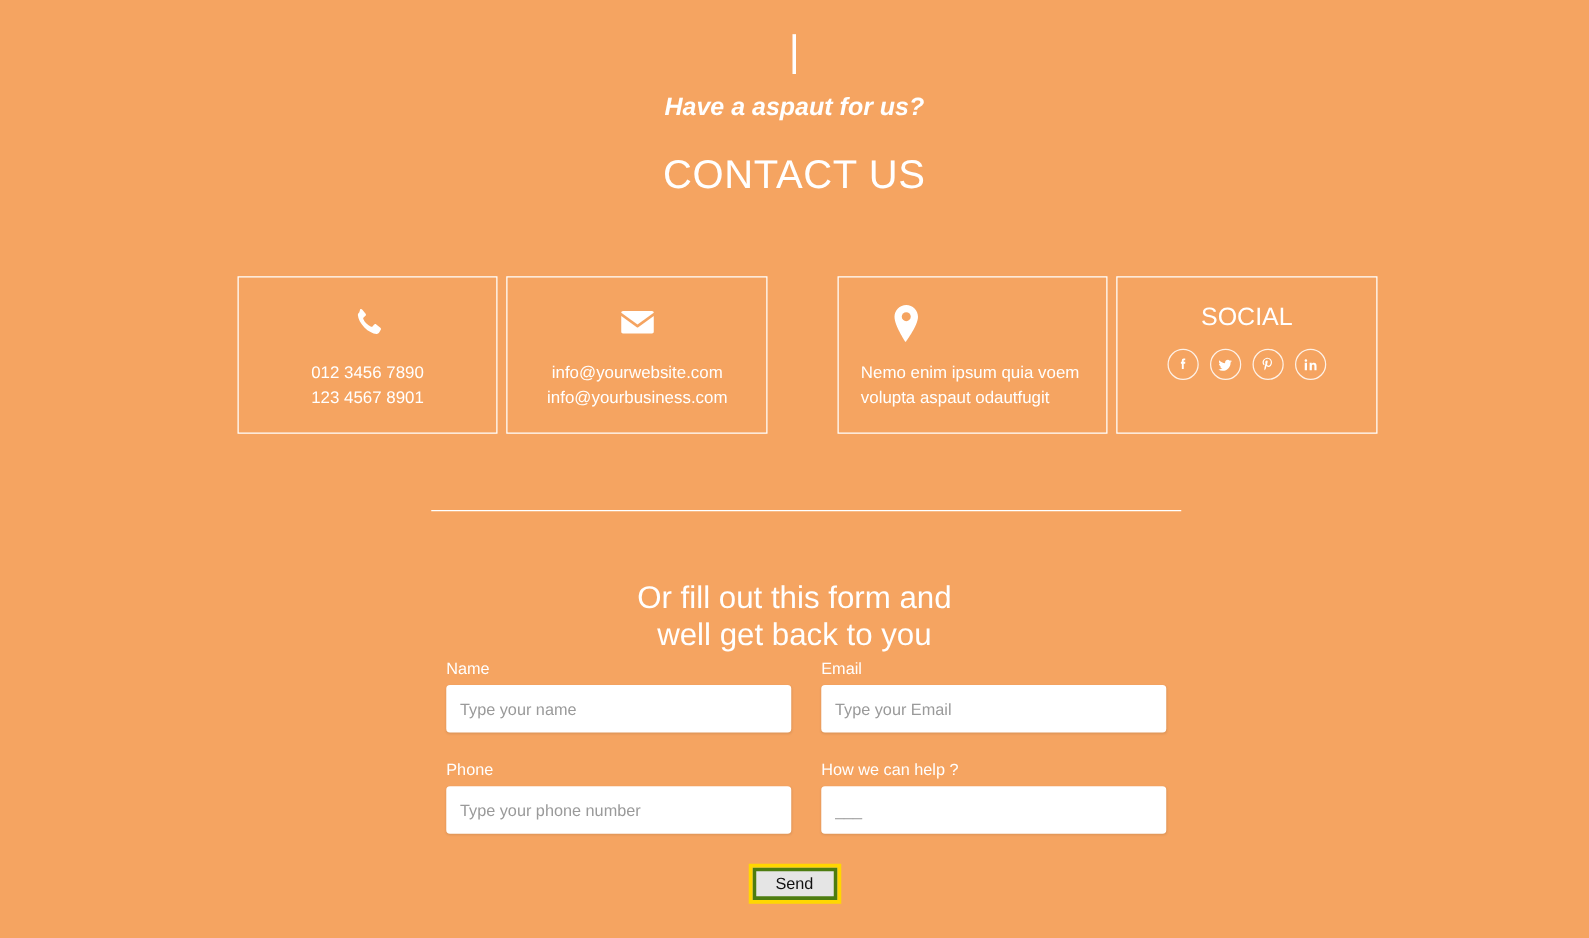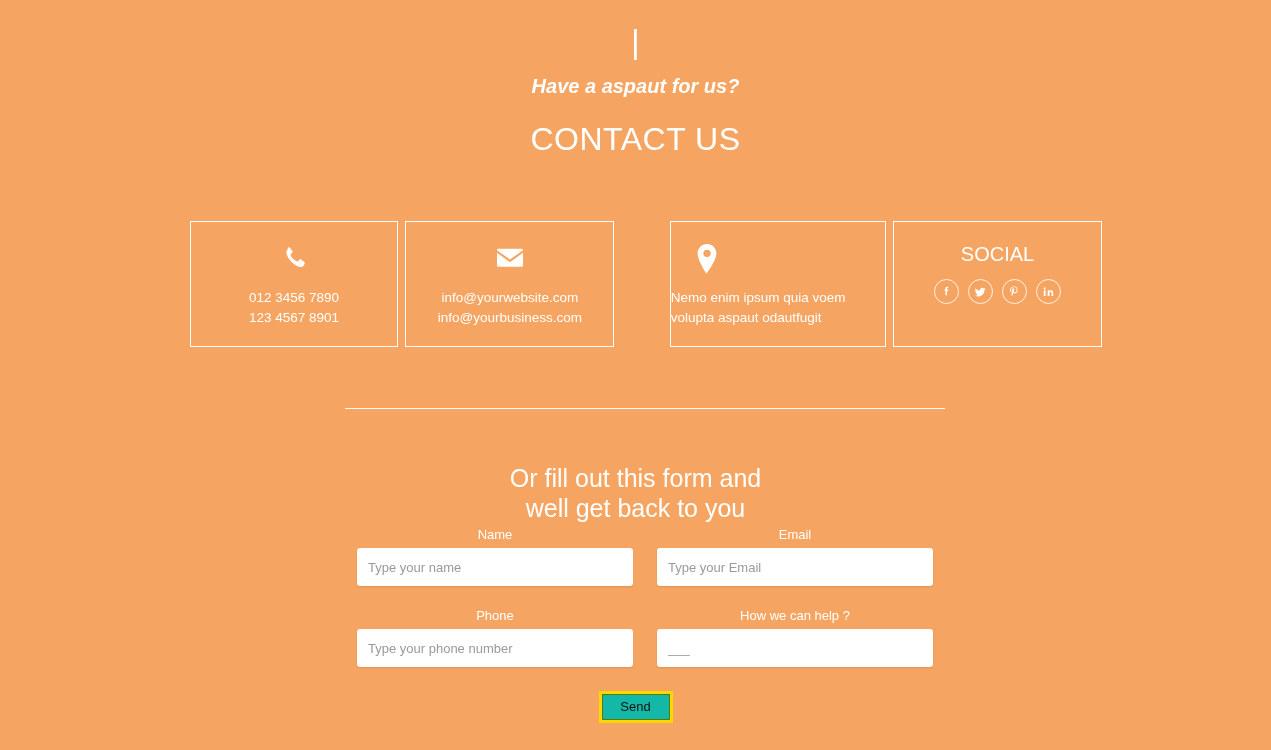--- a/index.html
+++ b/index.html
@@ -72,21 +72,21 @@
     border: 1px solid #ffffff;
     height: 126px;
     padding: 22px 16px 0 16px;
     display: flex;
     flex-direction: column;
     align-items: center;
   }
 
   .card-phone   { width: 208px; }
   .card-email   { width: 209px; }
-  .card-address { width: 216px; align-items: flex-start; padding-left: 0; margin-left: 48px; }
+  .card-address { width: 216px; align-items: flex-start; padding-left: 18px; margin-left: 48px; }
   .card-social  { width: 209px; padding-top: 20px; }
 
   .card-icon {
     display: block;
     height: 30px;
     margin-bottom: 14px;
     line-height: 0;
   }
   .card-address .card-icon { margin-left: 26px; }
 
@@ -167,21 +167,20 @@
   }
 
   .field { width: 276px; }
 
   .field-label {
     display: block;
     font-size: 13px;
     line-height: 17px;
     color: #ffffff;
     margin-bottom: 5px;
-    text-align: center;
   }
 
   .field-input {
     display: block;
     width: 276px;
     height: 38px;
     background: #ffffff;
     border: none;
     border-radius: 3px;
     padding: 0 11px;
@@ -197,22 +196,22 @@
   .send-wrap {
     position: absolute;
     top: 694px;
     left: 0;
     width: 100%;
     display: flex;
     justify-content: center;
   }
 
   .send-button {
-    background: #14b8a6;
-    border: 1px solid #4d7c0f;
+    background: #e5e5e5;
+    border: 3px solid #4d7c0f;
     outline: 3px solid #ffd700;
     color: #111111;
     font-family: "Liberation Sans", sans-serif;
     font-size: 13px;
     line-height: 16px;
     width: 68px;
     height: 26px;
     cursor: pointer;
     padding: 0;
   }

